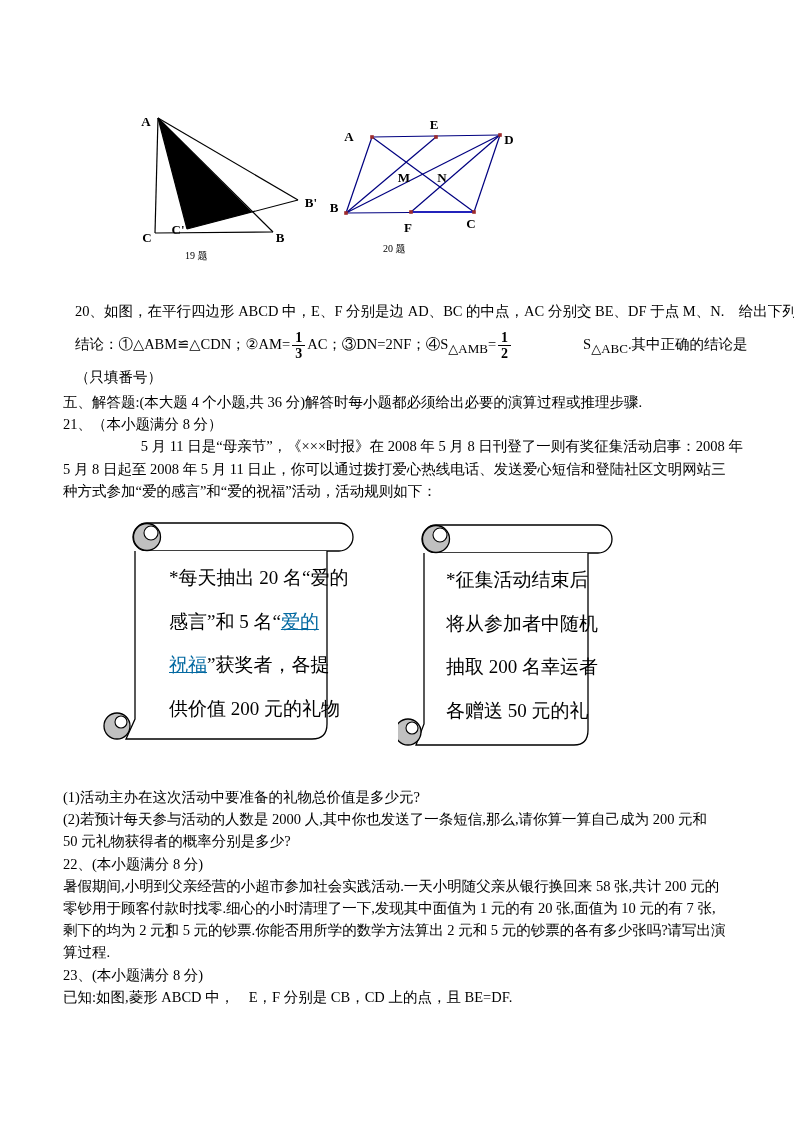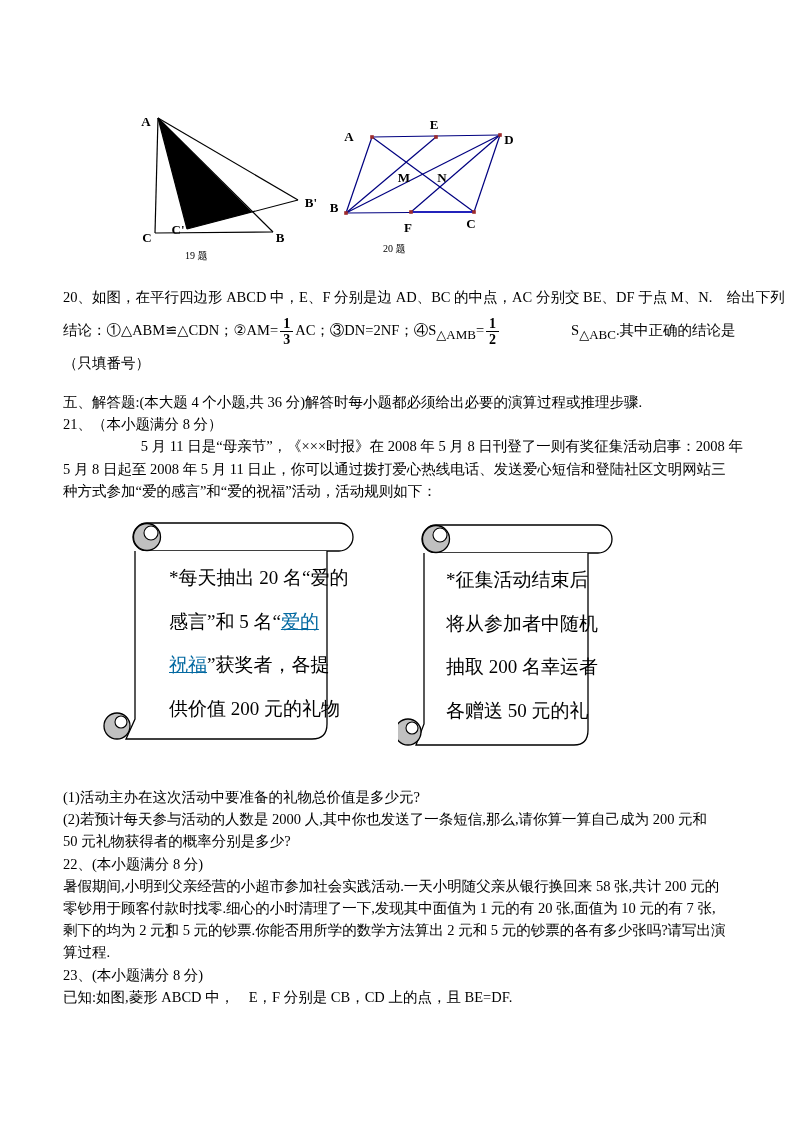--- a/index.html
+++ b/index.html
@@ -69,21 +69,21 @@
       <text x="104" y="14" class="fig-label">E</text>
       <text x="179" y="29" class="fig-label">D</text>
       <text x="4" y="97" class="fig-label">B</text>
       <text x="78" y="117" class="fig-label">F</text>
       <text x="141" y="113" class="fig-label">C</text>
       <text x="74" y="67" class="fig-label">M</text>
       <text x="112" y="67" class="fig-label">N</text>
     </svg>
   <div class="caption" style="left:383px;top:242px;">20 题</div>
 
-  <div class="textblock" style="top:286px;">
+  <div class="textblock" style="top:300px;margin-left:12px;">
     <div class="doc-line">20、如图，在平行四边形 ABCD 中，E、F 分别是边 AD、BC 的中点，AC 分别交 BE、DF 于点 M、N.　给出下列</div>
     <div class="doc-line mathline">
       <span>结论：①△ABM≌△CDN；②AM=</span><span class="frac"><span class="num">1</span><span class="den">3</span></span><span>AC；③DN=2NF；④S</span><sub>△AMB</sub><span>=</span><span class="frac"><span class="num">1</span><span class="den">2</span></span><span class="gap"></span><span>S</span><sub>△ABC</sub><span>.其中正确的结论是</span>
     </div>
     <div class="doc-line">（只填番号）</div>
   </div>
 
   <div id="middle-block" class="textblock" style="top:391px;">
       <div class="doc-line">五、解答题:(本大题 4 个小题,共 36 分)解答时每小题都必须给出必要的演算过程或推理步骤.</div>
       <div class="doc-line">21、（本小题满分 8 分）</div>

